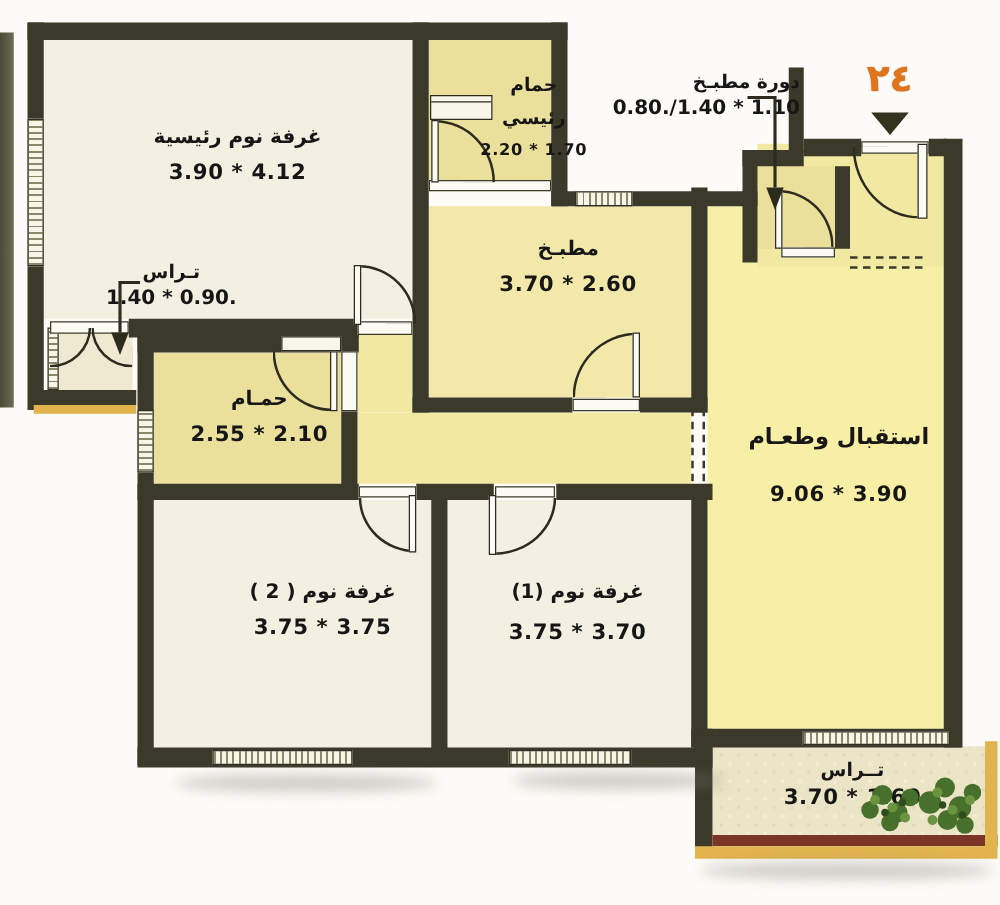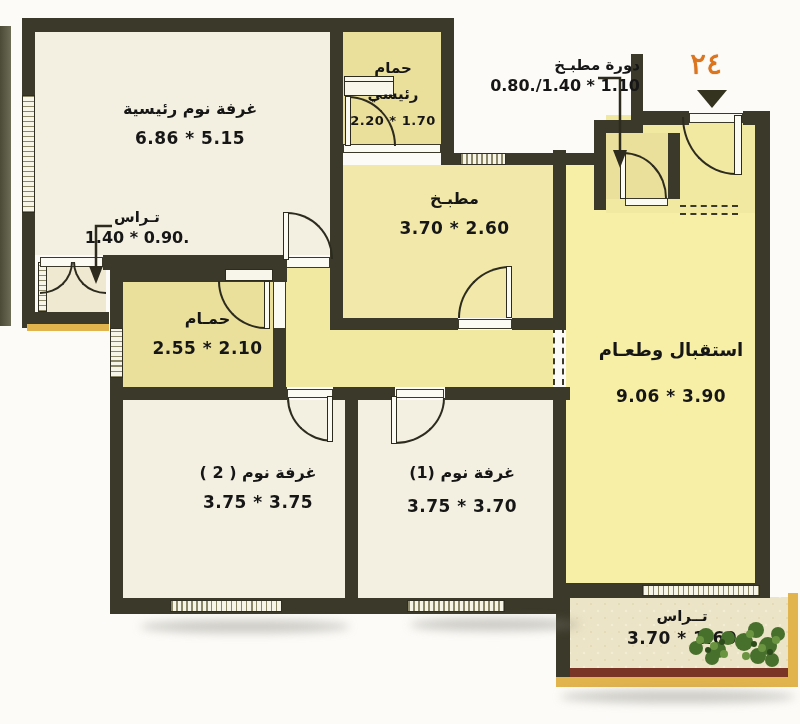--- a/index.html
+++ b/index.html
@@ -34,22 +34,22 @@
      background-size:14px 14px;background-position:0 0,7px 7px;}
   
   .lbl{position:absolute;text-align:center;direction:rtl;color:#161616;font-weight:bold;}
   .lbl .nm{display:block;font-size:16px;line-height:1.35;}
   .lbl .nm.small{font-size:15px;}
   .lbl .dims{display:block;direction:ltr;unicode-bidi:isolate;font-size:17px;
              letter-spacing:.5px;margin-top:8px;}
   .ann{position:absolute;direction:rtl;color:#161616;font-weight:bold;}
   .ann .nm{display:block;font-size:15px;}
   .ann .dims{display:block;direction:ltr;unicode-bidi:isolate;font-size:16px;margin-top:2px;}
-  .unit-no{position:absolute;left:682px;top:46px;width:48px;text-align:center;
-           font-size:30px;font-weight:normal;color:#e0741a;
+  .unit-no{position:absolute;left:682px;top:46px;width:48px;text-align:right;
+           font-size:30px;font-weight:bold;color:#e0741a;
            text-shadow:0 0 1px #a34f08;}
   .unit-tri{position:absolute;left:697px;top:90px;width:0;height:0;
             border-left:15px solid rgba(0,0,0,0);border-right:15px solid rgba(0,0,0,0);
             border-top:18px solid #34331f;}
   .gold{position:absolute;background:#e2b44e;}
   .brown{position:absolute;background:#7a3526;}
   .smudge{position:absolute;background:rgba(125,124,116,.38);filter:blur(5px);border-radius:50%;}
   .scan-edge{position:absolute;left:0;top:26px;width:11px;height:300px;
              background:linear-gradient(90deg,#4a4a37,#6d6c55);}
   svg.overlay{position:absolute;left:0;top:0;pointer-events:none;}
@@ -173,24 +173,24 @@
   <div class="gold" style="left:556px;top:677px;width:242px;height:10px;"></div>
   <div class="gold" style="left:788px;top:593px;width:10px;height:86px;"></div>
   <div class="gold" style="left:27px;top:324px;width:82px;height:7px;"></div>
 
   <div class="smudge" style="left:140px;top:620px;width:210px;height:13px;"></div>
   <div class="smudge" style="left:410px;top:618px;width:170px;height:13px;"></div>
   <div class="smudge" style="left:560px;top:690px;width:235px;height:13px;"></div>
 
   <div class="lbl" style="left:85px;top:98px;width:210px;">
     <span class="nm">غرفة نوم رئيسية</span>
-    <span class="dims">6.86 * 5.15</span>
-  </div>
-
-  <div class="lbl" style="left:345px;top:58px;width:96px;">
+    <span class="dims">3.90 * 4.12</span>
+  </div>
+
+  <div class="lbl" style="left:345px;top:58px;width:96px;padding-left:34px;">
     <span class="nm small">حمام</span>
     <span class="nm small" style="margin-top:6px;">رئيسي</span>
     <span class="dims" style="font-size:13px;margin-top:8px;">2.20 * 1.70</span>
   </div>
 
   <div class="lbl" style="left:377px;top:188px;width:155px;">
     <span class="nm">مطبـخ</span>
     <span class="dims">3.70 * 2.60</span>
   </div>
 

